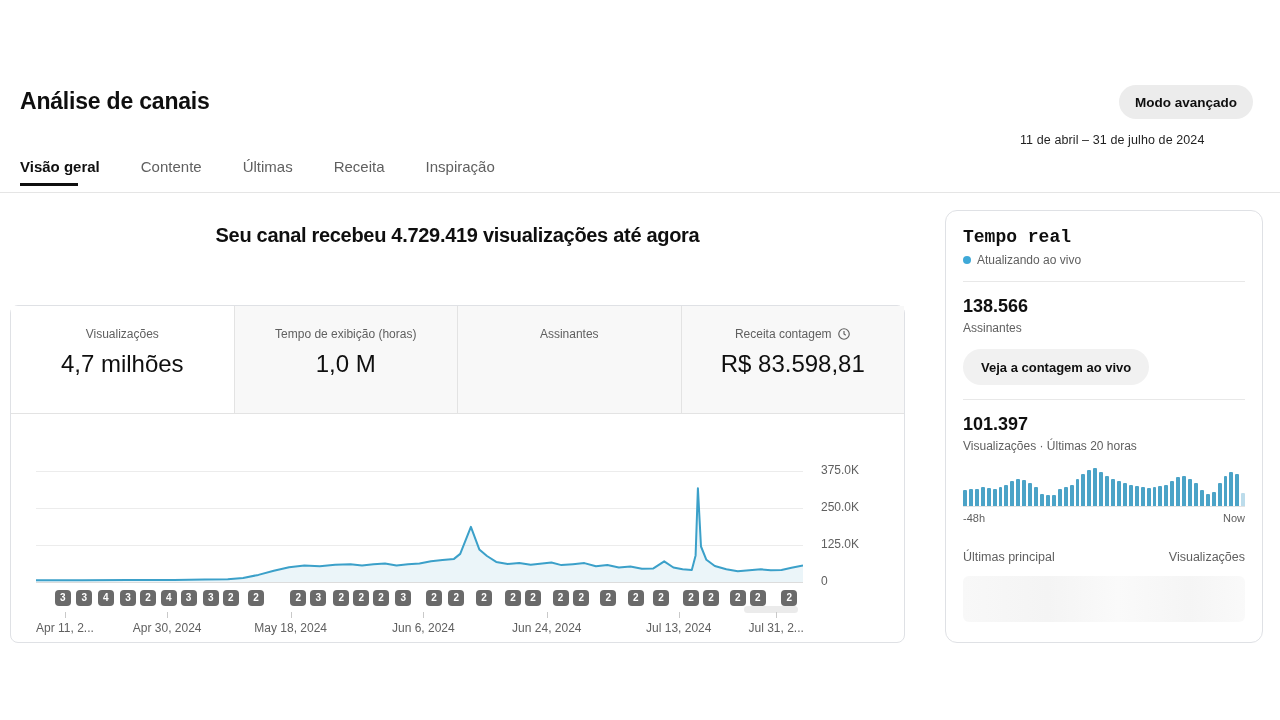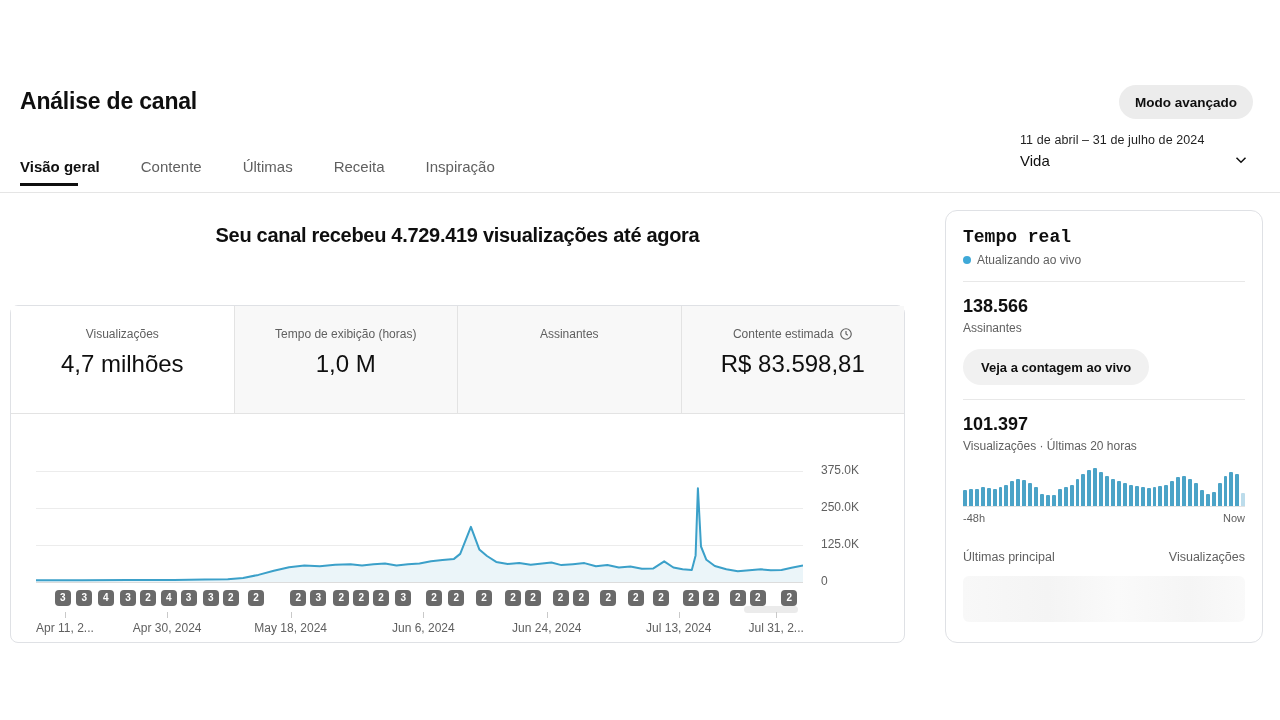--- a/index.html
+++ b/index.html
@@ -66,32 +66,26 @@
     border-bottom:1px solid #e3e3e3; }
   #rt-bars .bar { width:4px; border-radius:1px 1px 0 0; }
   #rt-axis { display:flex; justify-content:space-between; margin-top:5px; font-size:11px; color:#606060; }
   #rt-footer { display:flex; justify-content:space-between; margin-top:26px; font-size:12.5px; color:#606060; }
   #rt-thumb { margin-top:12px; height:46px; border-radius:6px; opacity:0.5;
     background:linear-gradient(90deg,#f1f1f1 0%,#e9e9e9 30%,#f5f5f5 55%,#ebebeb 80%,#f4f4f4 100%); }
 </style>
 </head>
 <body>
 
-<div class="abs" id="page-title">Análise de canal</div>
+<div class="abs" id="page-title">Análise de canais</div>
 
 <button class="abs" id="advanced-btn">Modo avançado</button>
 
 <div class="abs" id="date-picker">
   <div id="date-range">11 de abril – 31 de julho de 2024</div>
-  <div id="period-row">
-    <span id="period-label">Vida</span>
-    <svg class="chev" viewBox="0 0 24 24" fill="none" stroke="#0f0f0f" stroke-width="2">
-        <path d="M6 9l6 6 6-6"></path>
-      </svg>
-  </div>
 </div>
 
 <div class="abs" id="tabbar">
   <div class="tab active">Visão geral</div>
   <div class="tab">Contente</div>
   <div class="tab">Últimas</div>
   <div class="tab">Receita</div>
   <div class="tab">Inspiração</div>
 </div>
 <div class="abs" id="tab-divider"></div>
@@ -106,21 +100,21 @@
     </div>
     <div class="metric-cell">
       <div class="metric-label">Tempo de exibição (horas)</div>
       <div class="metric-value">1,0 M</div>
     </div>
     <div class="metric-cell">
       <div class="metric-label">Assinantes</div>
     </div>
     <div class="metric-cell">
       <div class="metric-label">
-        <span>Contente estimada</span>
+        <span>Receita contagem</span>
         <svg class="clock" viewBox="0 0 24 24" fill="none" stroke="#606060" stroke-width="2">
             <circle cx="12" cy="12" r="9"></circle>
             <path d="M12 7v5l3 2"></path>
           </svg>
       </div>
       <div class="metric-value">R$ 83.598,81</div>
     </div>
   </div>
   <div id="chart-area">
       <div class="gridline" style="top: 57px;"></div>

